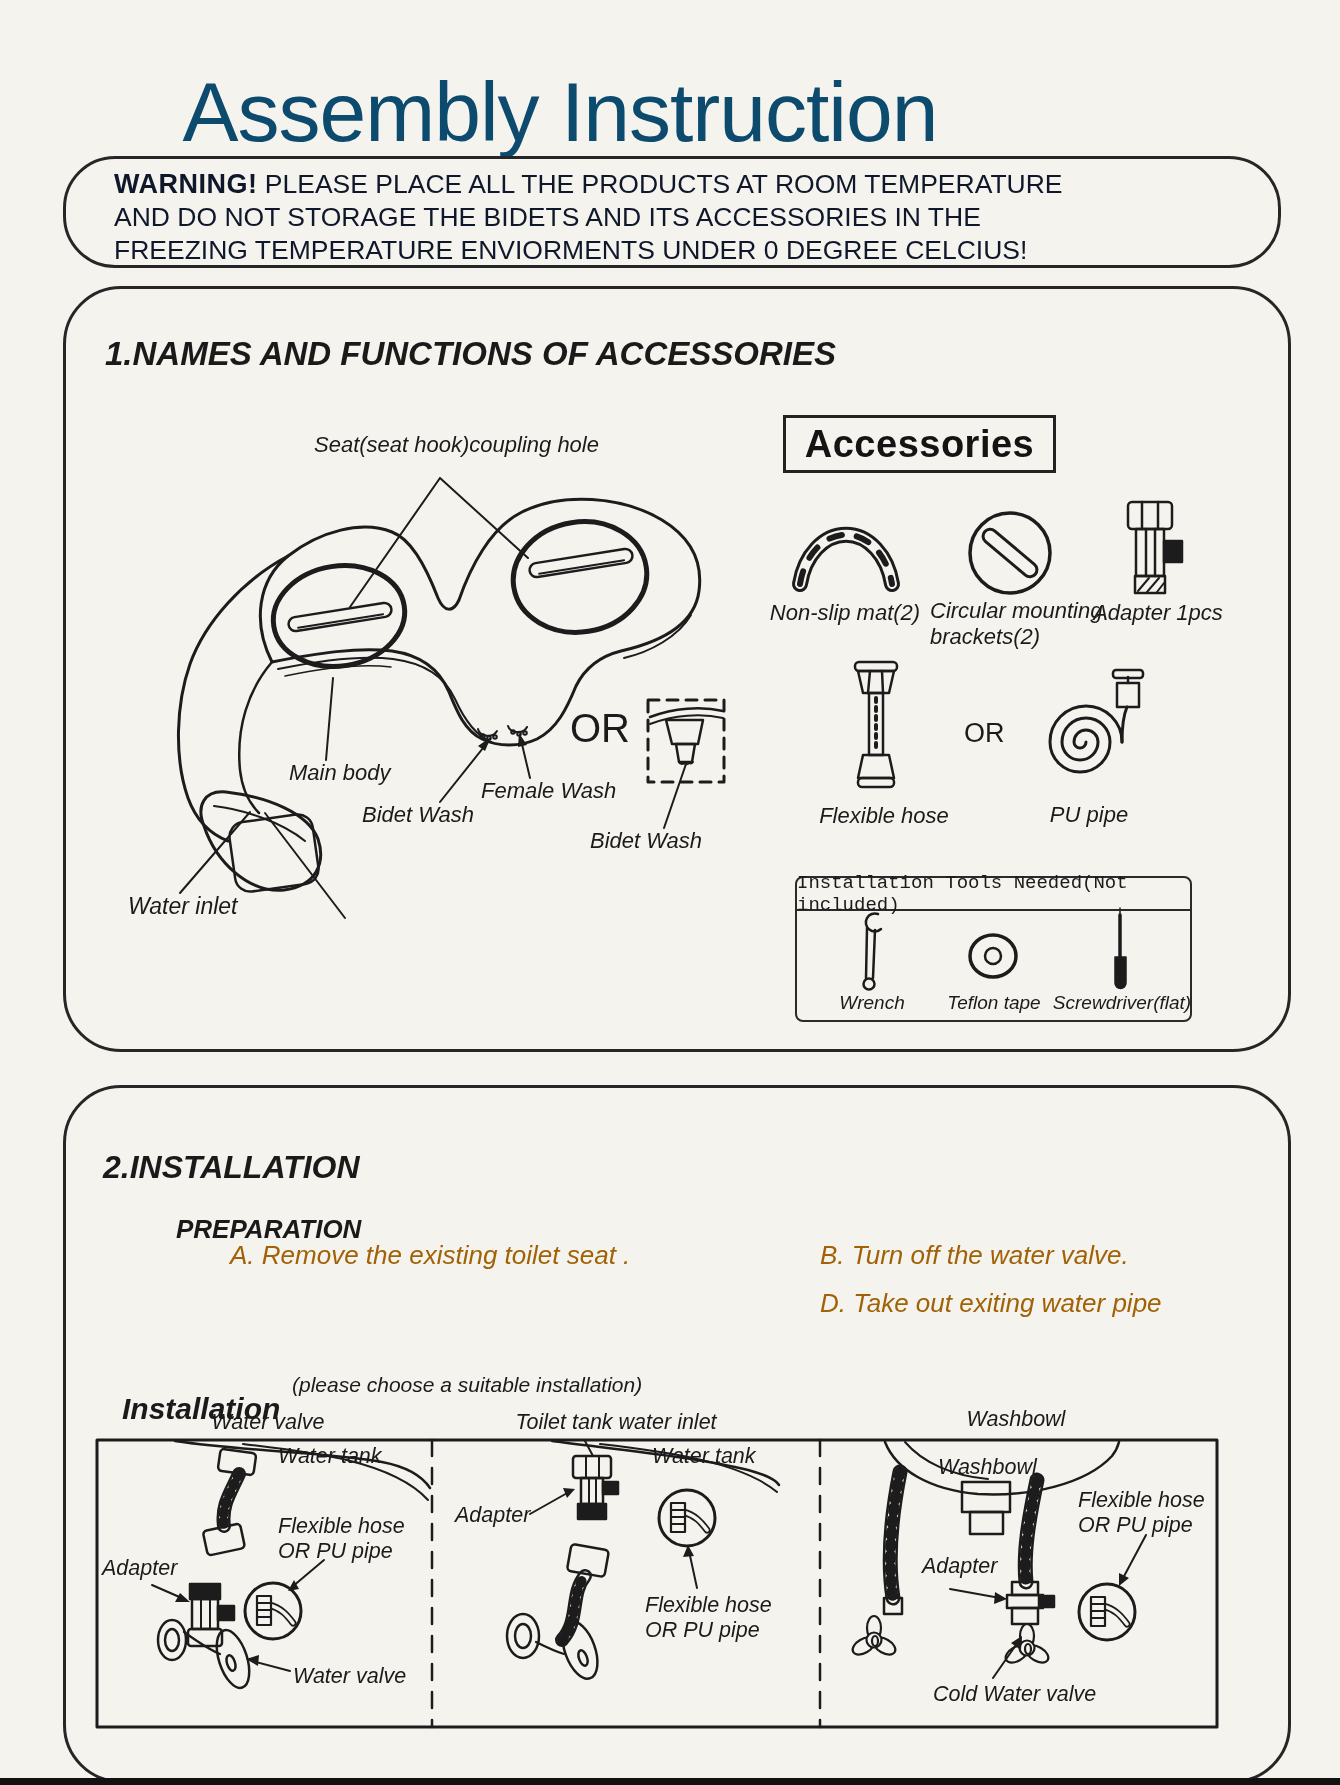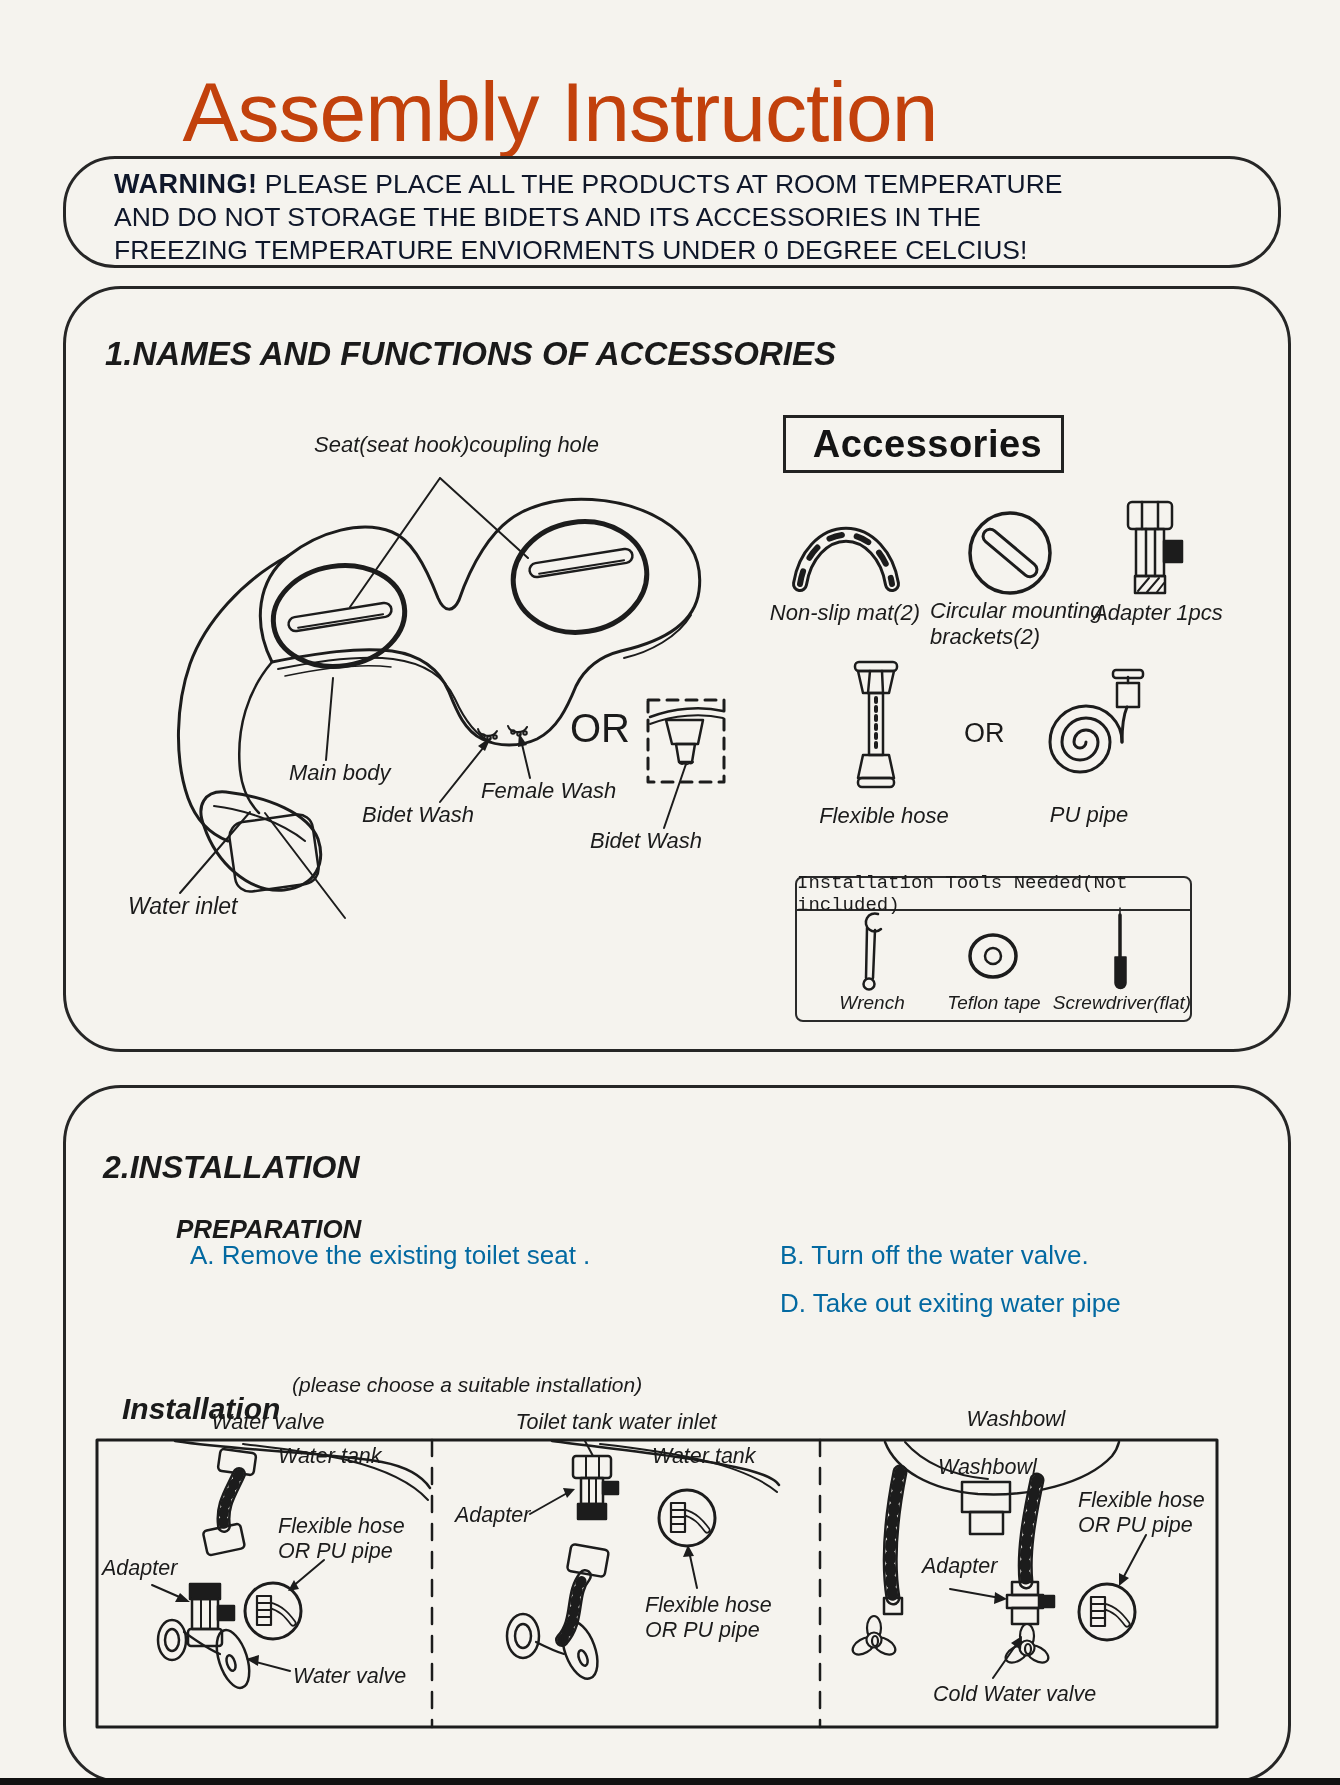--- a/index.html
+++ b/index.html
@@ -1,36 +1,36 @@
 <!DOCTYPE html>
 <html><head>
 <meta charset="utf-8">
 <style>
   html,body{margin:0;padding:0;}
   body{width:1340px;height:1785px;position:relative;background:#efedea;font-family:"Liberation Sans",sans-serif;}
   .page{position:absolute;left:0;top:0;width:1340px;height:1785px;background:#f5f3ee;overflow:hidden;}
   .abs{position:absolute;}
-  .title{left:0;top:8px;width:1120px;text-align:center;font-size:84px;font-weight:400;color:#c2410c;letter-spacing:-1px;}
+  .title{left:0;top:8px;width:1120px;text-align:center;font-size:84px;font-weight:400;color:#0c4a6e;letter-spacing:-1px;}
   .roundbox{position:absolute;border:3px solid #262626;background:transparent;}
   .warnbox{left:63px;top:156px;width:1212px;height:106px;border-radius:52px;}
   .warntext{position:absolute;left:48px;top:9px;font-size:26.5px;line-height:33px;color:#0f172a;white-space:pre-line;}
   .warntext b{font-size:27px;letter-spacing:.5px;}
   .sec1{left:63px;top:286px;width:1222px;height:760px;border-radius:58px;}
   .sec2{left:63px;top:1085px;width:1222px;height:692px;border-radius:58px;}
   .h-sec{position:absolute;font-style:italic;font-weight:800;color:#1a1a1a;}
   .lbl{position:absolute;font-style:italic;font-size:22px;line-height:26px;color:#1b1b1b;white-space:pre-line;}
   .lbl.c{transform:translateX(-50%);text-align:center;}
   .or-big{position:absolute;font-size:40px;color:#1b1b1b;font-weight:400;}
   .or-small{position:absolute;font-size:27px;color:#1b1b1b;}
-  .accbox{left:783px;top:415px;width:267px;height:52px;border:3px solid #222;display:flex;align-items:center;justify-content:center;padding-left:8px;}
+  .accbox{left:783px;top:415px;width:267px;height:52px;border:3px solid #222;display:flex;align-items:center;justify-content:center;}
   .accbox span{font-size:38px;font-weight:700;color:#141414;letter-spacing:.5px;}
   .toolsbox{left:795px;top:876px;width:393px;height:142px;border:2.5px solid #2a2a2a;border-radius:8px;}
   .toolshead{position:absolute;left:0;top:0;width:100%;height:31px;border-bottom:2.5px solid #2a2a2a;display:flex;align-items:center;justify-content:center;font-family:"Liberation Mono",monospace;font-size:19px;color:#1b1b1b;}
   .toollbl{position:absolute;font-style:italic;font-size:19px;color:#1b1b1b;transform:translateX(-50%);white-space:nowrap;}
-  .steps{font-size:26px;color:#0369a1;}
+  .steps{font-style:italic;font-size:26px;color:#a16207;margin-left:40px;}
   .colhead{position:absolute;font-style:italic;font-size:21.5px;color:#1b1b1b;transform:translateX(-50%);white-space:nowrap;}
   .plbl{position:absolute;font-style:italic;font-size:21.5px;line-height:25px;color:#1b1b1b;white-space:pre-line;}
   .botstrip{left:0;top:1778px;width:1340px;height:7px;background:#121212;}
   svg.art{position:absolute;left:0;top:0;pointer-events:none;}
 </style>
 </head>
 <body>
 
 <div class="page">
 

